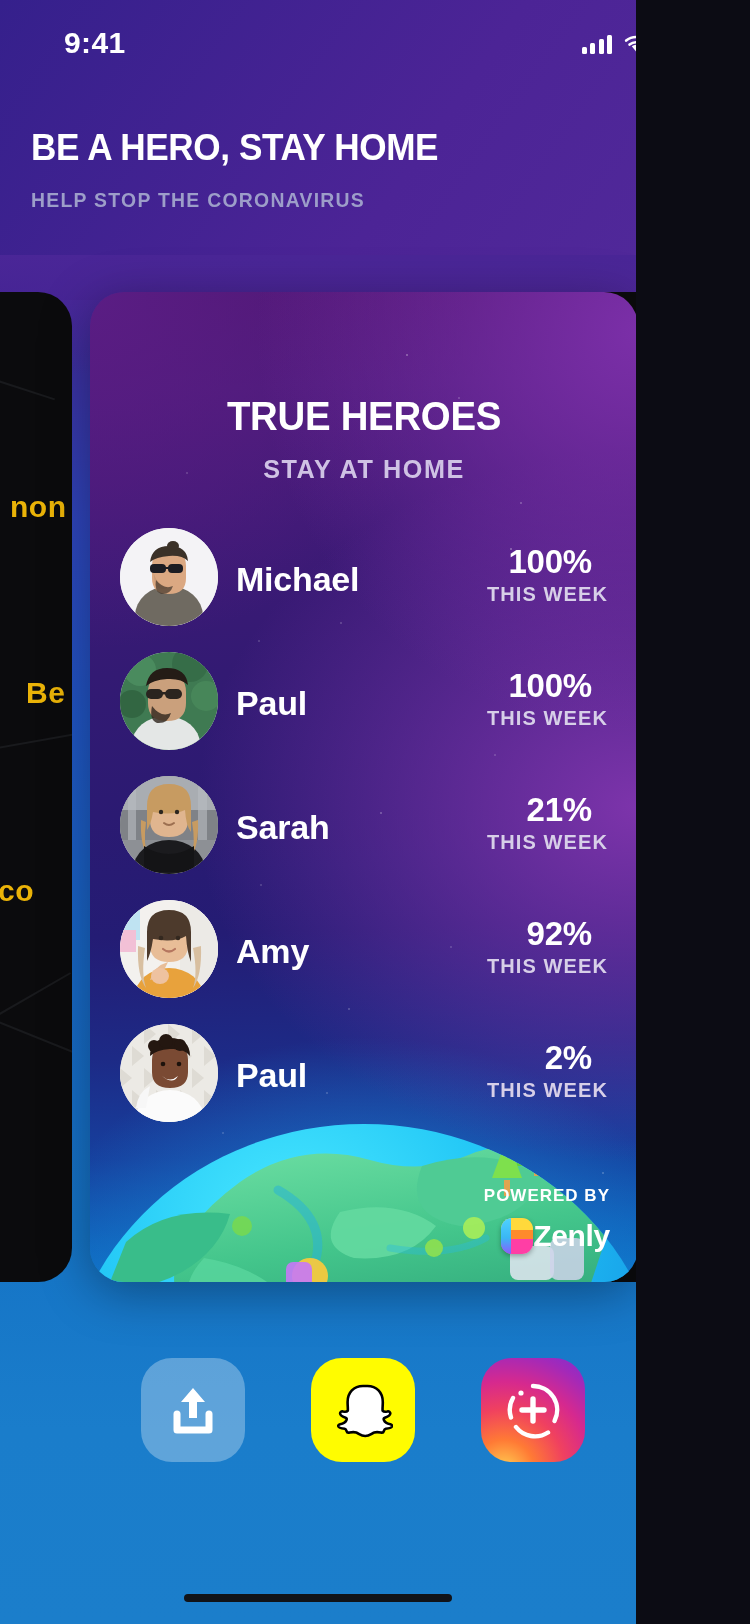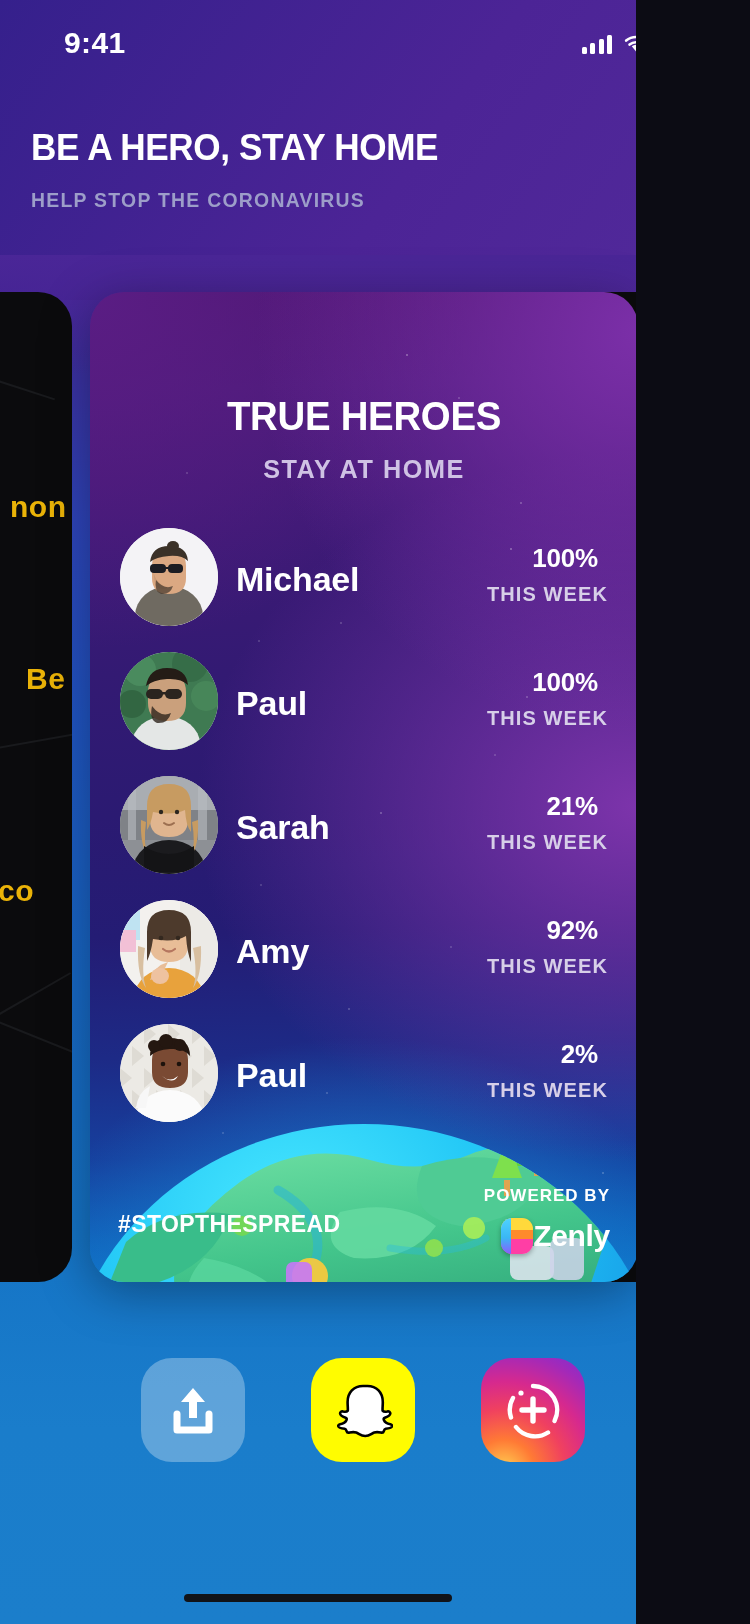--- a/index.html
+++ b/index.html
@@ -115,21 +115,21 @@
   .peek.left{ left:-78px; }
   .peek.right{ right:-78px; }
   .peek .maptext{
     position:absolute; color:#eab308; font-weight:700; font-size:30px;
     letter-spacing:.5px;
   }
   .peek .mapline{
     position:absolute; background:#191a1d; height:2px; transform-origin:left center;
   }
   .peek.left .g1{ left:88px; top:198px; }
-  .peek.left .g2{ left:104px; top:370px;text-align:right; }
+  .peek.left .g2{ left:104px; top:384px;text-align:right; }
   .peek.left .g3{ left:76px; top:582px; }
 
   
   .card{
     position:absolute;
     left:90px; top:292px;
     width:548px; height:990px;
     border-radius:34px;
     overflow:hidden;
     z-index:20;
@@ -180,22 +180,22 @@
     width:98px; height:98px; border-radius:50%;
     overflow:hidden; background:#e9e9ef;
     flex:0 0 auto;
   }
   .avatar svg{ display:block; width:98px; height:98px; }
   .row .name{
     position:absolute; left:146px; top:50%; transform:translateY(-50%);
     font-size:34px; font-weight:700; color:#ffffff; letter-spacing:-0.2px;
   }
   .row .pct{
-    position:absolute; right:40px; top:26px;
-    font-size:26px; font-weight:800; color:#ffffff; letter-spacing:-0.2px;
+    position:absolute; right:46px; top:26px;
+    font-size:33px; font-weight:800; color:#ffffff; letter-spacing:-0.2px;
     text-align:center;
   }
   .row .when{
     position:absolute; right:30px; top:66px;
     font-size:20px; font-weight:600; color:#d7cfe8; letter-spacing:1.1px;
     text-align:right;
   }
 
   
   .globe-wrap{
@@ -528,21 +528,20 @@
           <rect x="196" y="200" width="26" height="26" rx="7" fill="#c678f7" opacity=".9"></rect>
           <rect x="420" y="184" width="44" height="34" rx="8" fill="#e4e6f2" opacity=".85"></rect>
           <rect x="460" y="176" width="34" height="42" rx="8" fill="#cfd3ea" opacity=".85"></rect>
           <circle cx="384" cy="166" r="11" fill="#a3ec5c" opacity=".95"></circle>
           <circle cx="344" cy="186" r="9" fill="#8fe04f" opacity=".9"></circle>
           <circle cx="152" cy="164" r="10" fill="#7ad94a" opacity=".8"></circle>
         </g>
       </svg>
     </div>
 
-    <div class="hashtag">#STOPTHESPREAD</div>
     <div class="powered">POWERED BY</div>
     <div class="zenly">
       <span class="zenly-mark"></span>
       <span class="zenly-name">Zenly</span>
     </div>
   </div>
 
   <div class="share-row">
 
     <div class="sbtn share">

